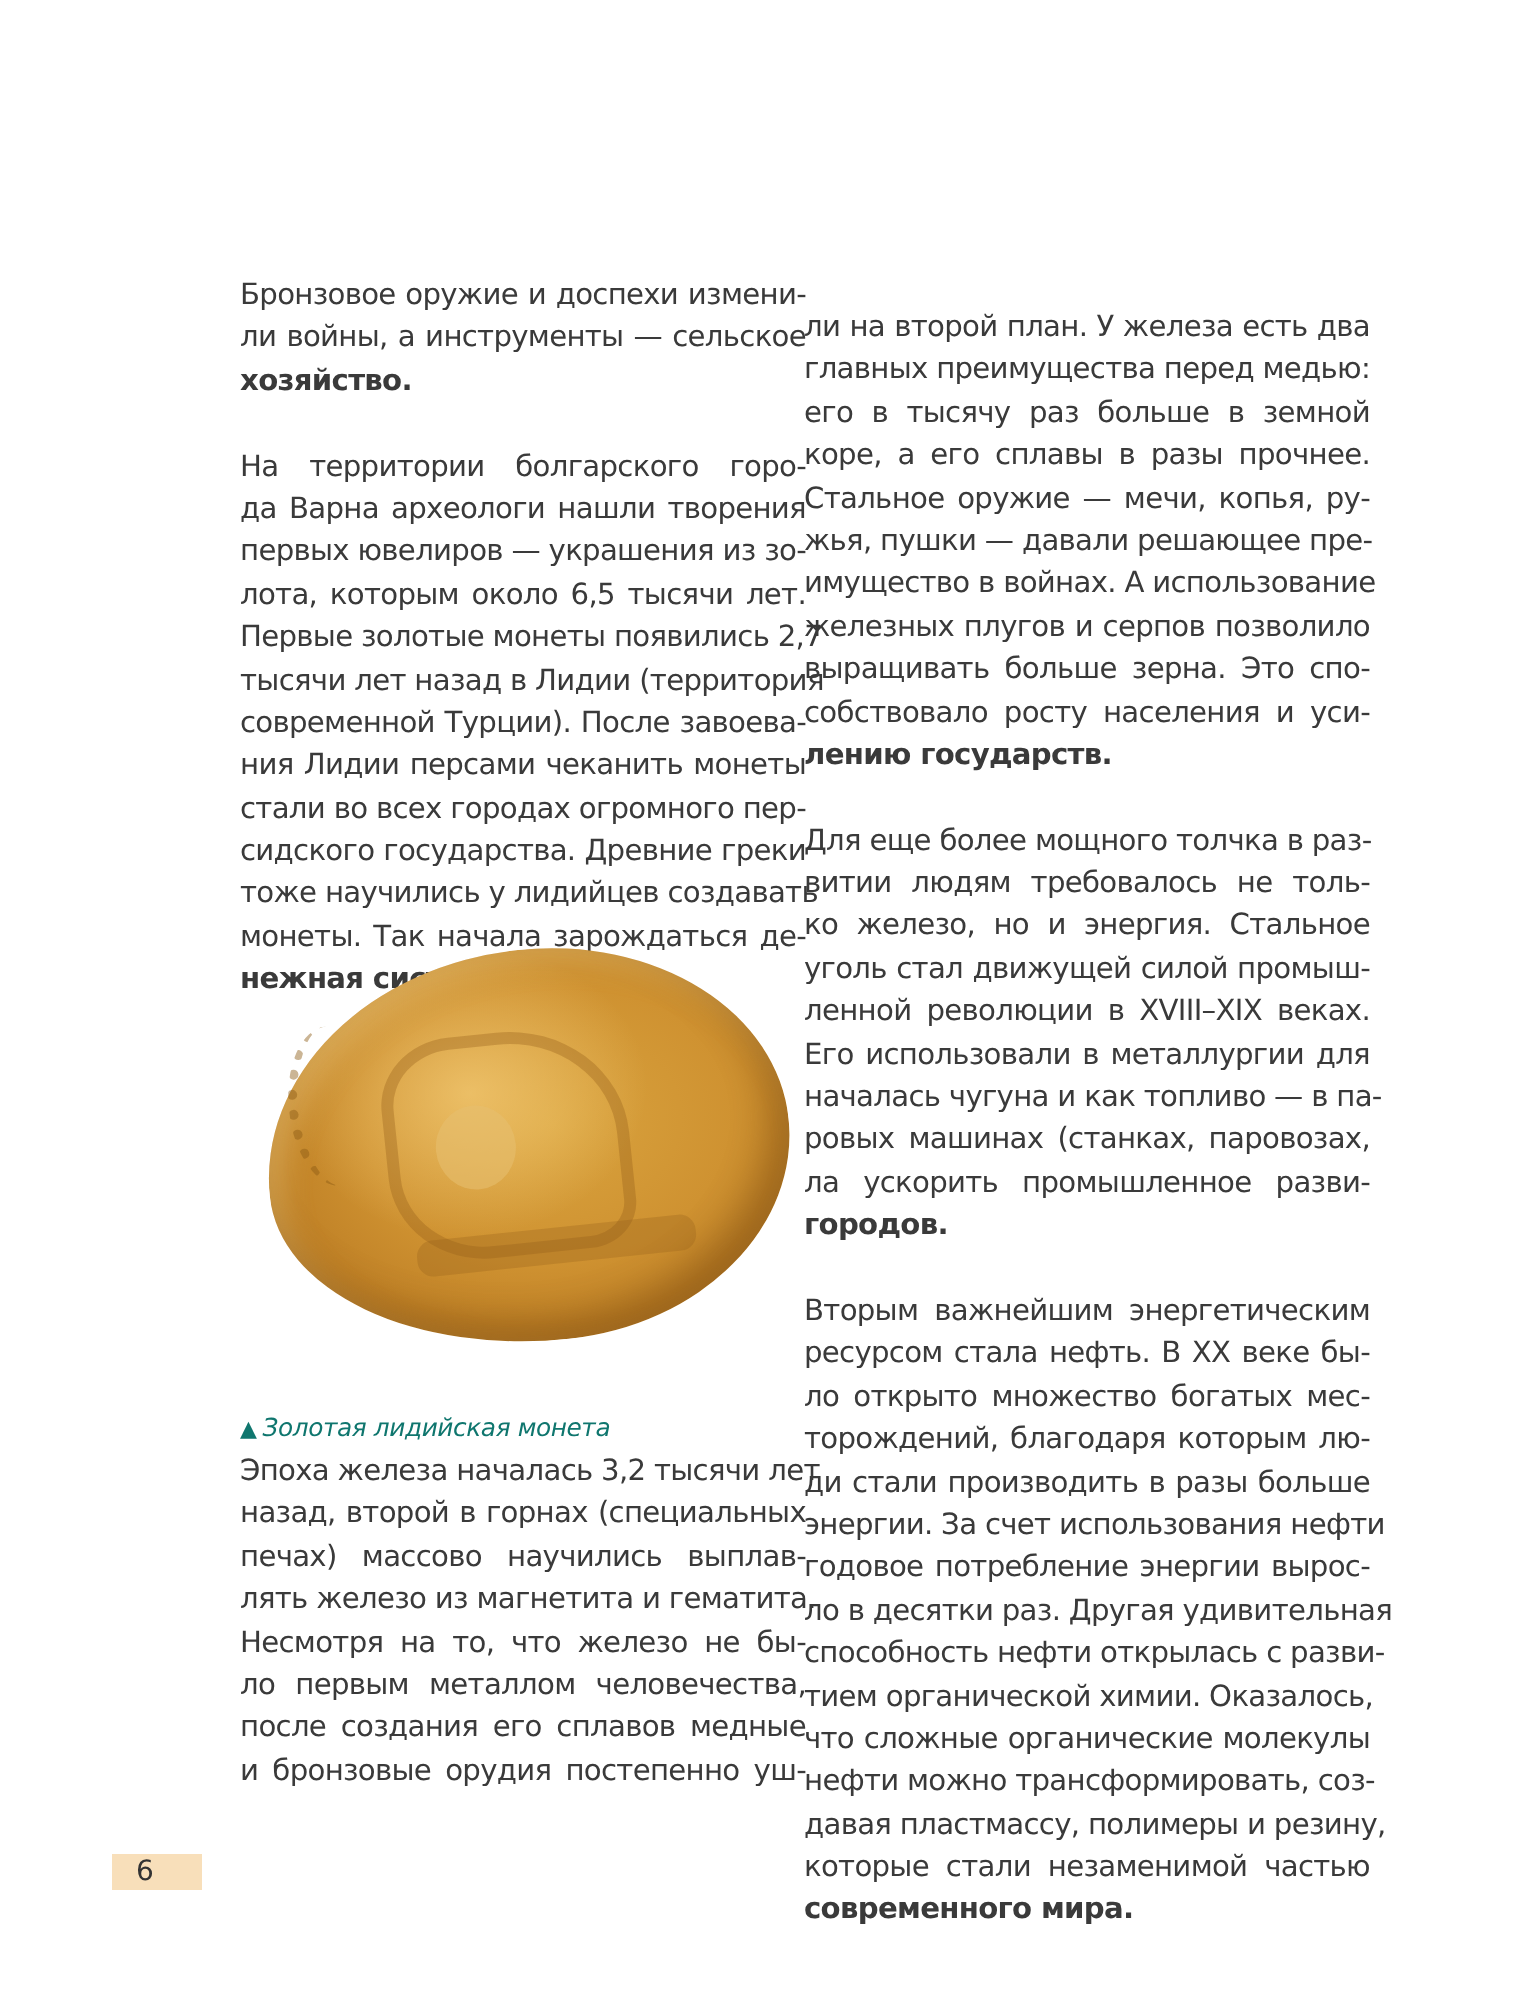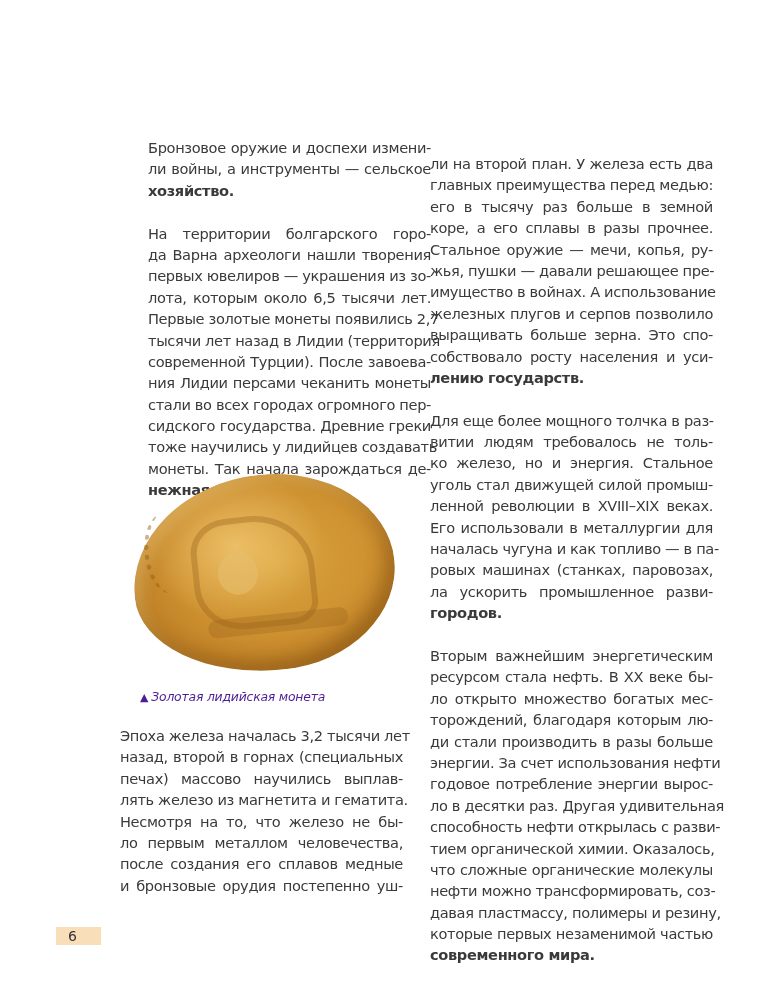--- a/index.html
+++ b/index.html
@@ -1,20 +1,20 @@
 <!DOCTYPE html>
 <html><head>
 <meta charset="utf-8">
 <style>
   html, body { margin: 0; padding: 0; }
   body {
     width: 762px; height: 1000px; background: #ffffff; position: relative; overflow: hidden;
     font-family: "DejaVu Sans", sans-serif; color: #3a3a3a;
   }
-  .col { position: absolute; width: 283px; font-size: 14.6px; margin-left: 28px; }
+  .col { position: absolute; width: 283px; font-size: 14.6px; }
   .col-left { left: 120px; top: 137px; }
   .col-right { left: 402px; top: 153px; }
   .para { margin: 0; }
   .line {
     display: block; height: 21.4px; line-height: 21.4px; white-space: nowrap;
     text-align: justify; text-align-last: justify; letter-spacing: -0.35px;
   }
   .line.last { text-align-last: left; font-weight: bold; }
   .gap { height: 21.4px; }
   .figure {
@@ -39,22 +39,22 @@
   }
   .coin .relief3 {
     position: absolute; left: 70px; top: 140px; width: 140px; height: 18px;
     border-radius: 8px; background: rgba(150,95,25,0.3);
   }
   .coin .dots {
     position: absolute; left: 14px; top: 28px; width: 40px; height: 80px;
     border-left: 5px dotted rgba(140,90,20,0.45); border-radius: 50% 0 0 50%;
   }
   .caption {
-    position: absolute; left: 120px; top: 689px; font-size: 12.4px; font-style: italic;
-    color: #4c1d95; letter-spacing: -0.2px; margin-left: 20px;
+    position: absolute; left: 120px; top: 706px; font-size: 12.4px; font-style: italic;
+    color: #0f766e; letter-spacing: -0.2px;
   }
   .caption .tri { font-style: normal; font-size: 11px; margin-right: 3px; }
   .col-left-2 { position: absolute; left: 120px; top: 725px; width: 283px; font-size: 14.6px; }
   .page-num {
     position: absolute; left: 56px; top: 927px; width: 45px; height: 18px;
     background: #f8dfba; font-size: 14px; line-height: 18px; color: #333;
   }
   .page-num span { margin-left: 12px; }
 </style>
 </head>
@@ -145,20 +145,20 @@
     <span class="line">торождений, благодаря которым лю-</span>
     <span class="line">ди стали производить в разы больше</span>
     <span class="line">энергии. За счет использования нефти</span>
     <span class="line">годовое потребление энергии вырос-</span>
     <span class="line">ло в десятки раз. Другая удивительная</span>
     <span class="line">способность нефти открылась с разви-</span>
     <span class="line">тием органической химии. Оказалось,</span>
     <span class="line">что сложные органические молекулы</span>
     <span class="line">нефти можно трансформировать, соз-</span>
     <span class="line">давая пластмассу, полимеры и резину,</span>
-    <span class="line">которые первых незаменимой частью</span>
+    <span class="line">которые стали незаменимой частью</span>
     <span class="line last">современного мира.</span>
   </p>
 </div>
 
 <div class="page-num">
   <span>6</span>
 </div>
 
 </body></html>

